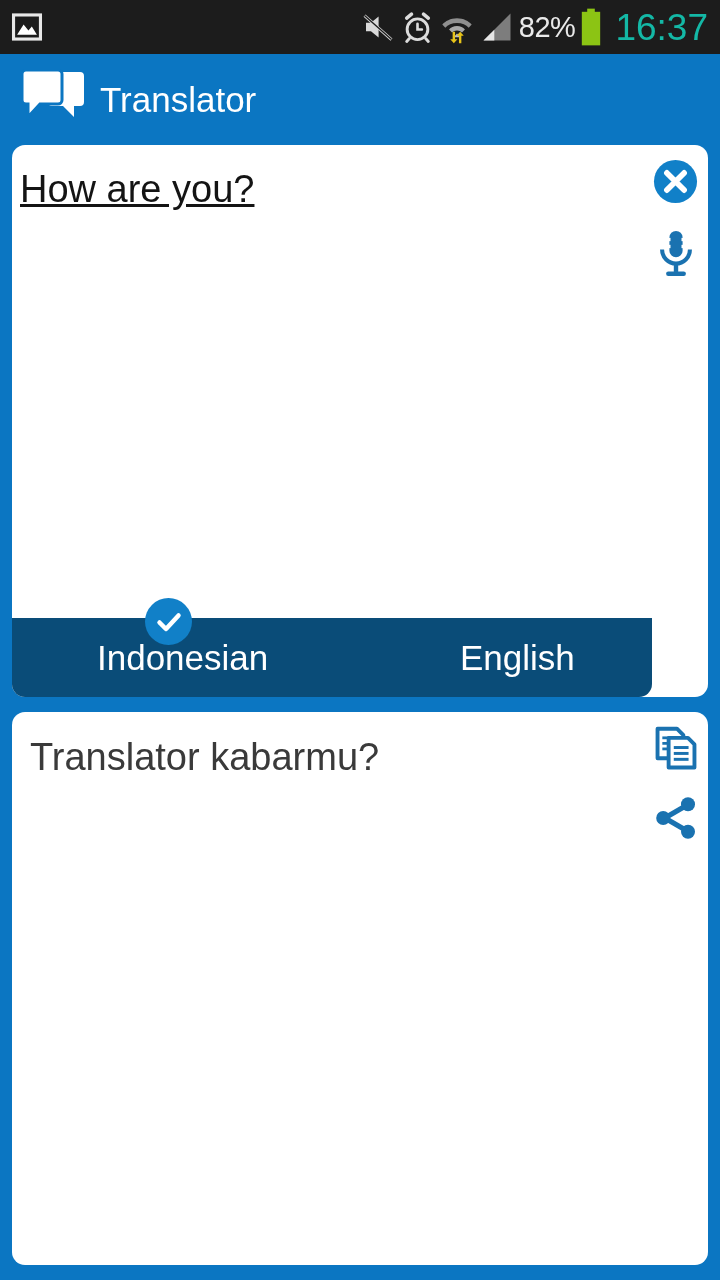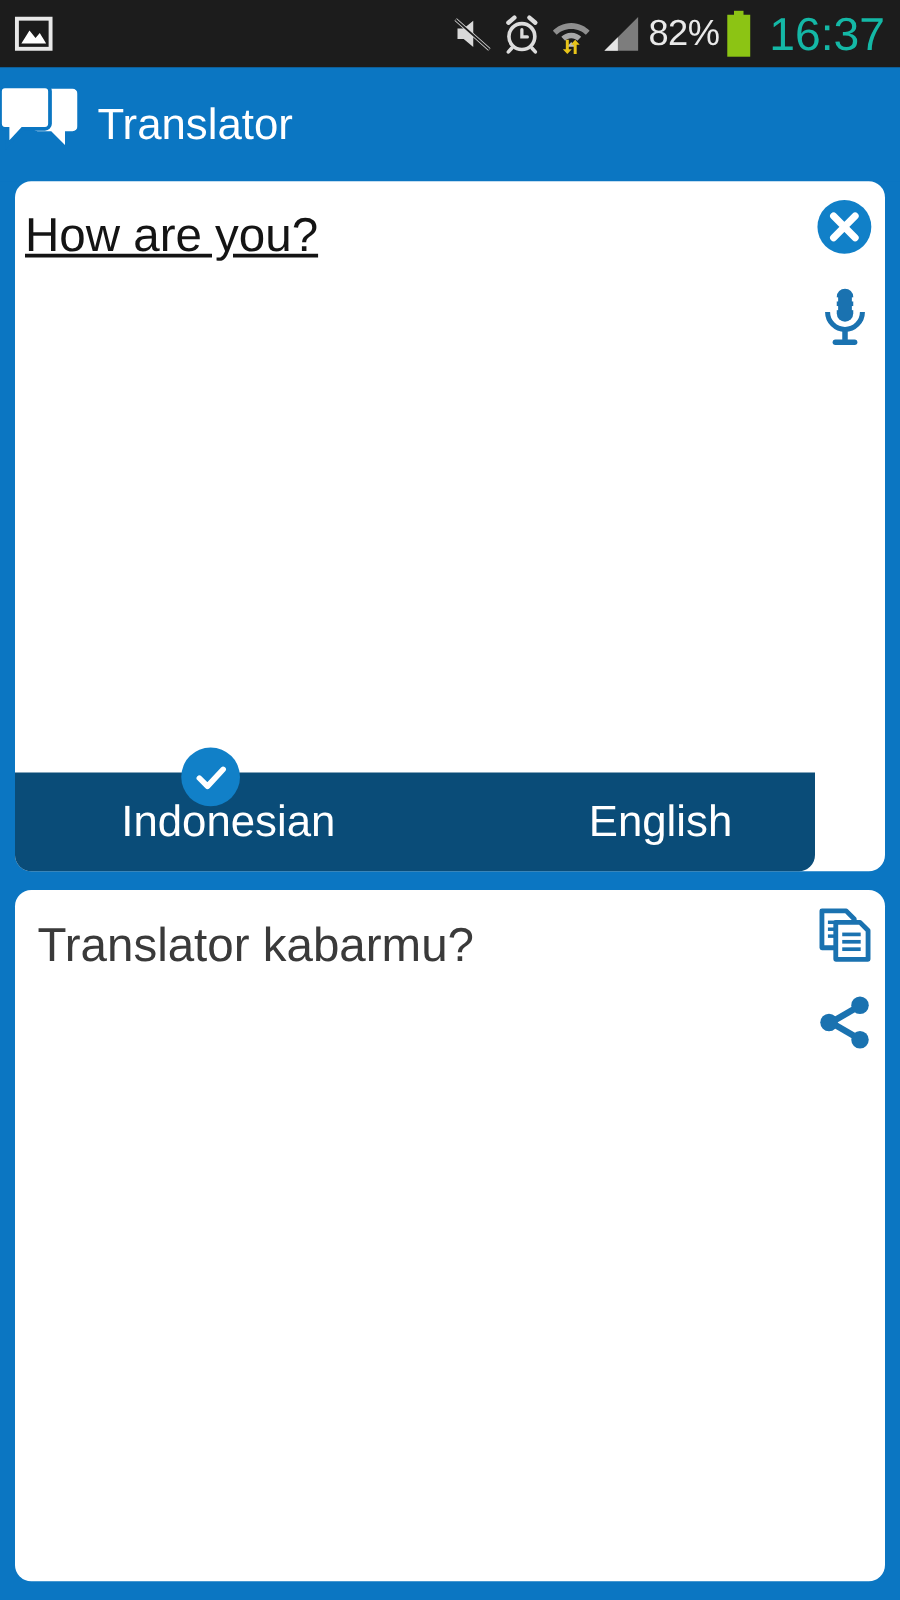--- a/index.html
+++ b/index.html
@@ -28,21 +28,21 @@
   }
   .sb-clock{
     color:#14b8a6; font-size:37px; letter-spacing:0px;
     margin-left:8px; line-height:1;
   }
 
   
   .appbar{
     position:absolute; left:0; top:54px; width:720px; height:91px;
     background:#0b76c2;
-    display:flex; align-items:center; 
+    display:flex; align-items:center; padding-left:22px;
   }
   .app-title{
     color:#ffffff; font-size:35px; margin-left:16px; font-weight:400;
   }
 
   
   .card{
     position:absolute; left:12px; width:696px;
     background:#ffffff; border-radius:13px;
   }
@@ -65,21 +65,21 @@
     position:absolute; left:12px; top:618px; width:640px; height:79px;
     background:#0a4c78;
     border-bottom-left-radius:13px; border-bottom-right-radius:13px;
     display:flex; align-items:center;
   }
   .lang{
     color:#ffffff; font-size:35px; position:absolute; top:50%;
     transform:translateY(-50%);
   }
   #lang-source{ left:85px; }
-  #lang-target{ left:459px; }
+  #lang-target{ left:448px; }
   .check-badge{
     position:absolute; left:145px; top:598px;
     width:47px; height:47px; border-radius:50%;
     background:#1180c8;
     display:flex; align-items:center; justify-content:center;
   }
 
   
   .act{ position:absolute; display:flex; align-items:center; justify-content:center; }
   #clear-btn{ left:652px; top:158px; width:47px; height:47px; }

